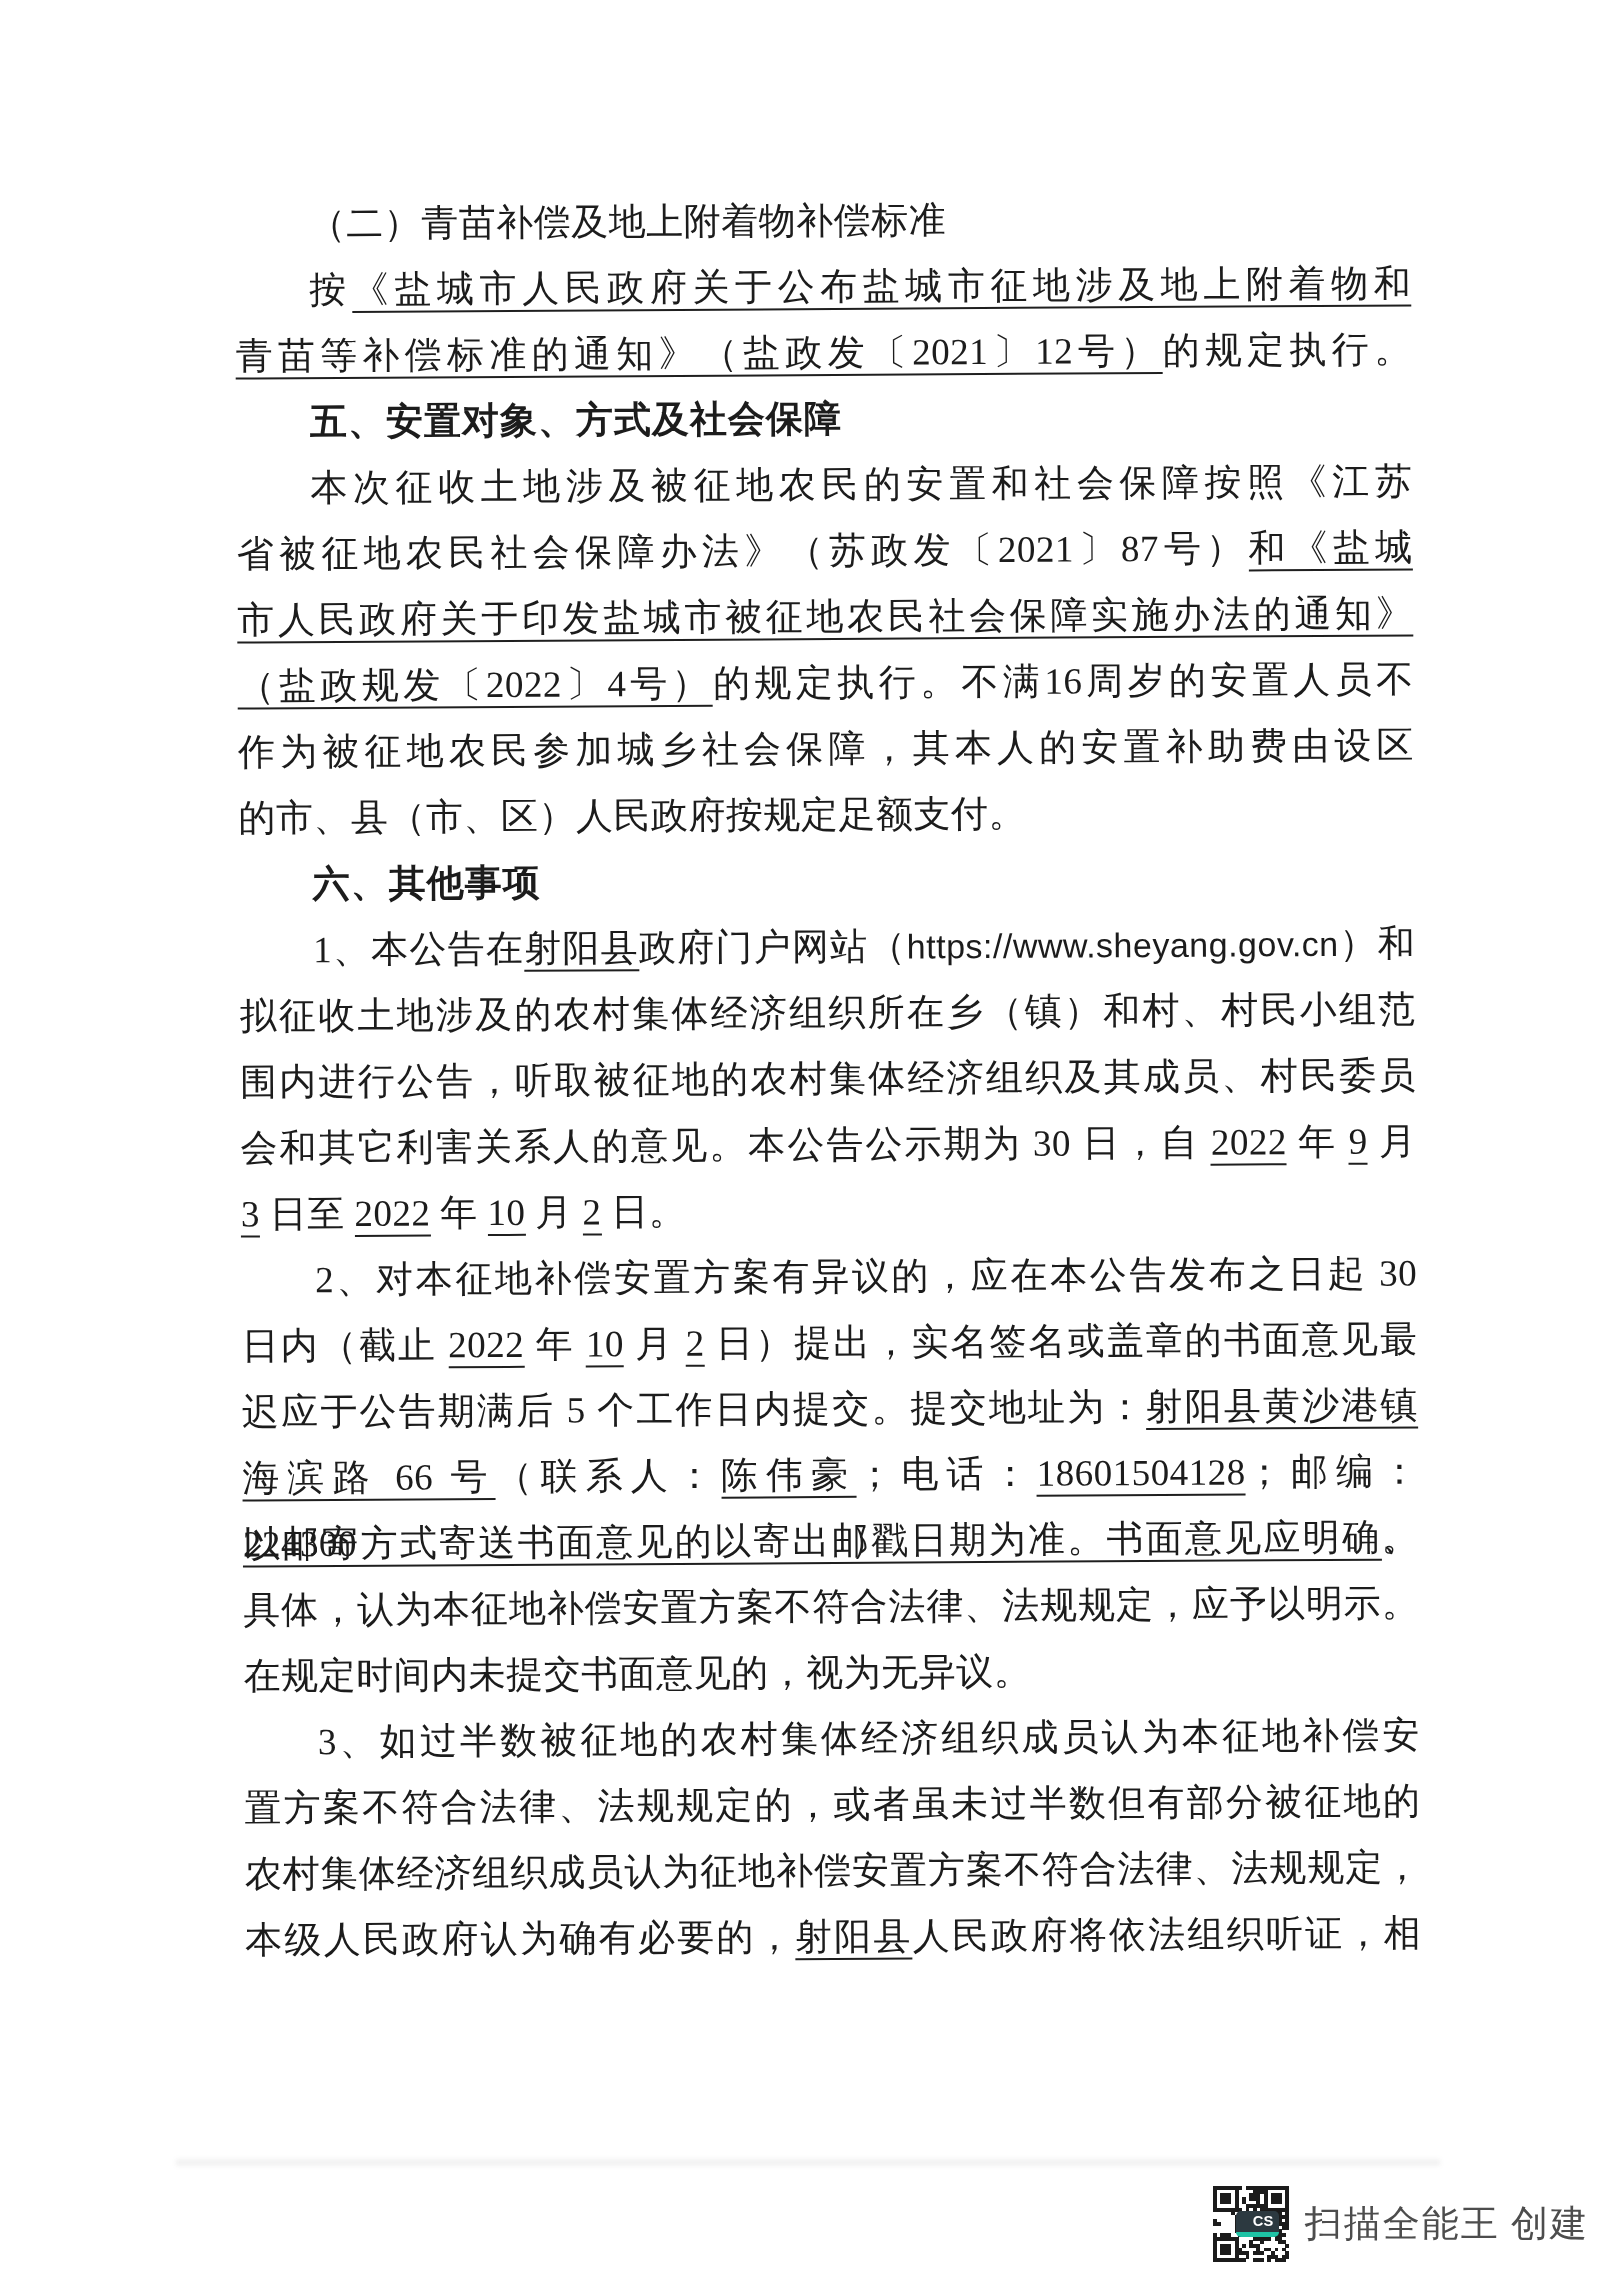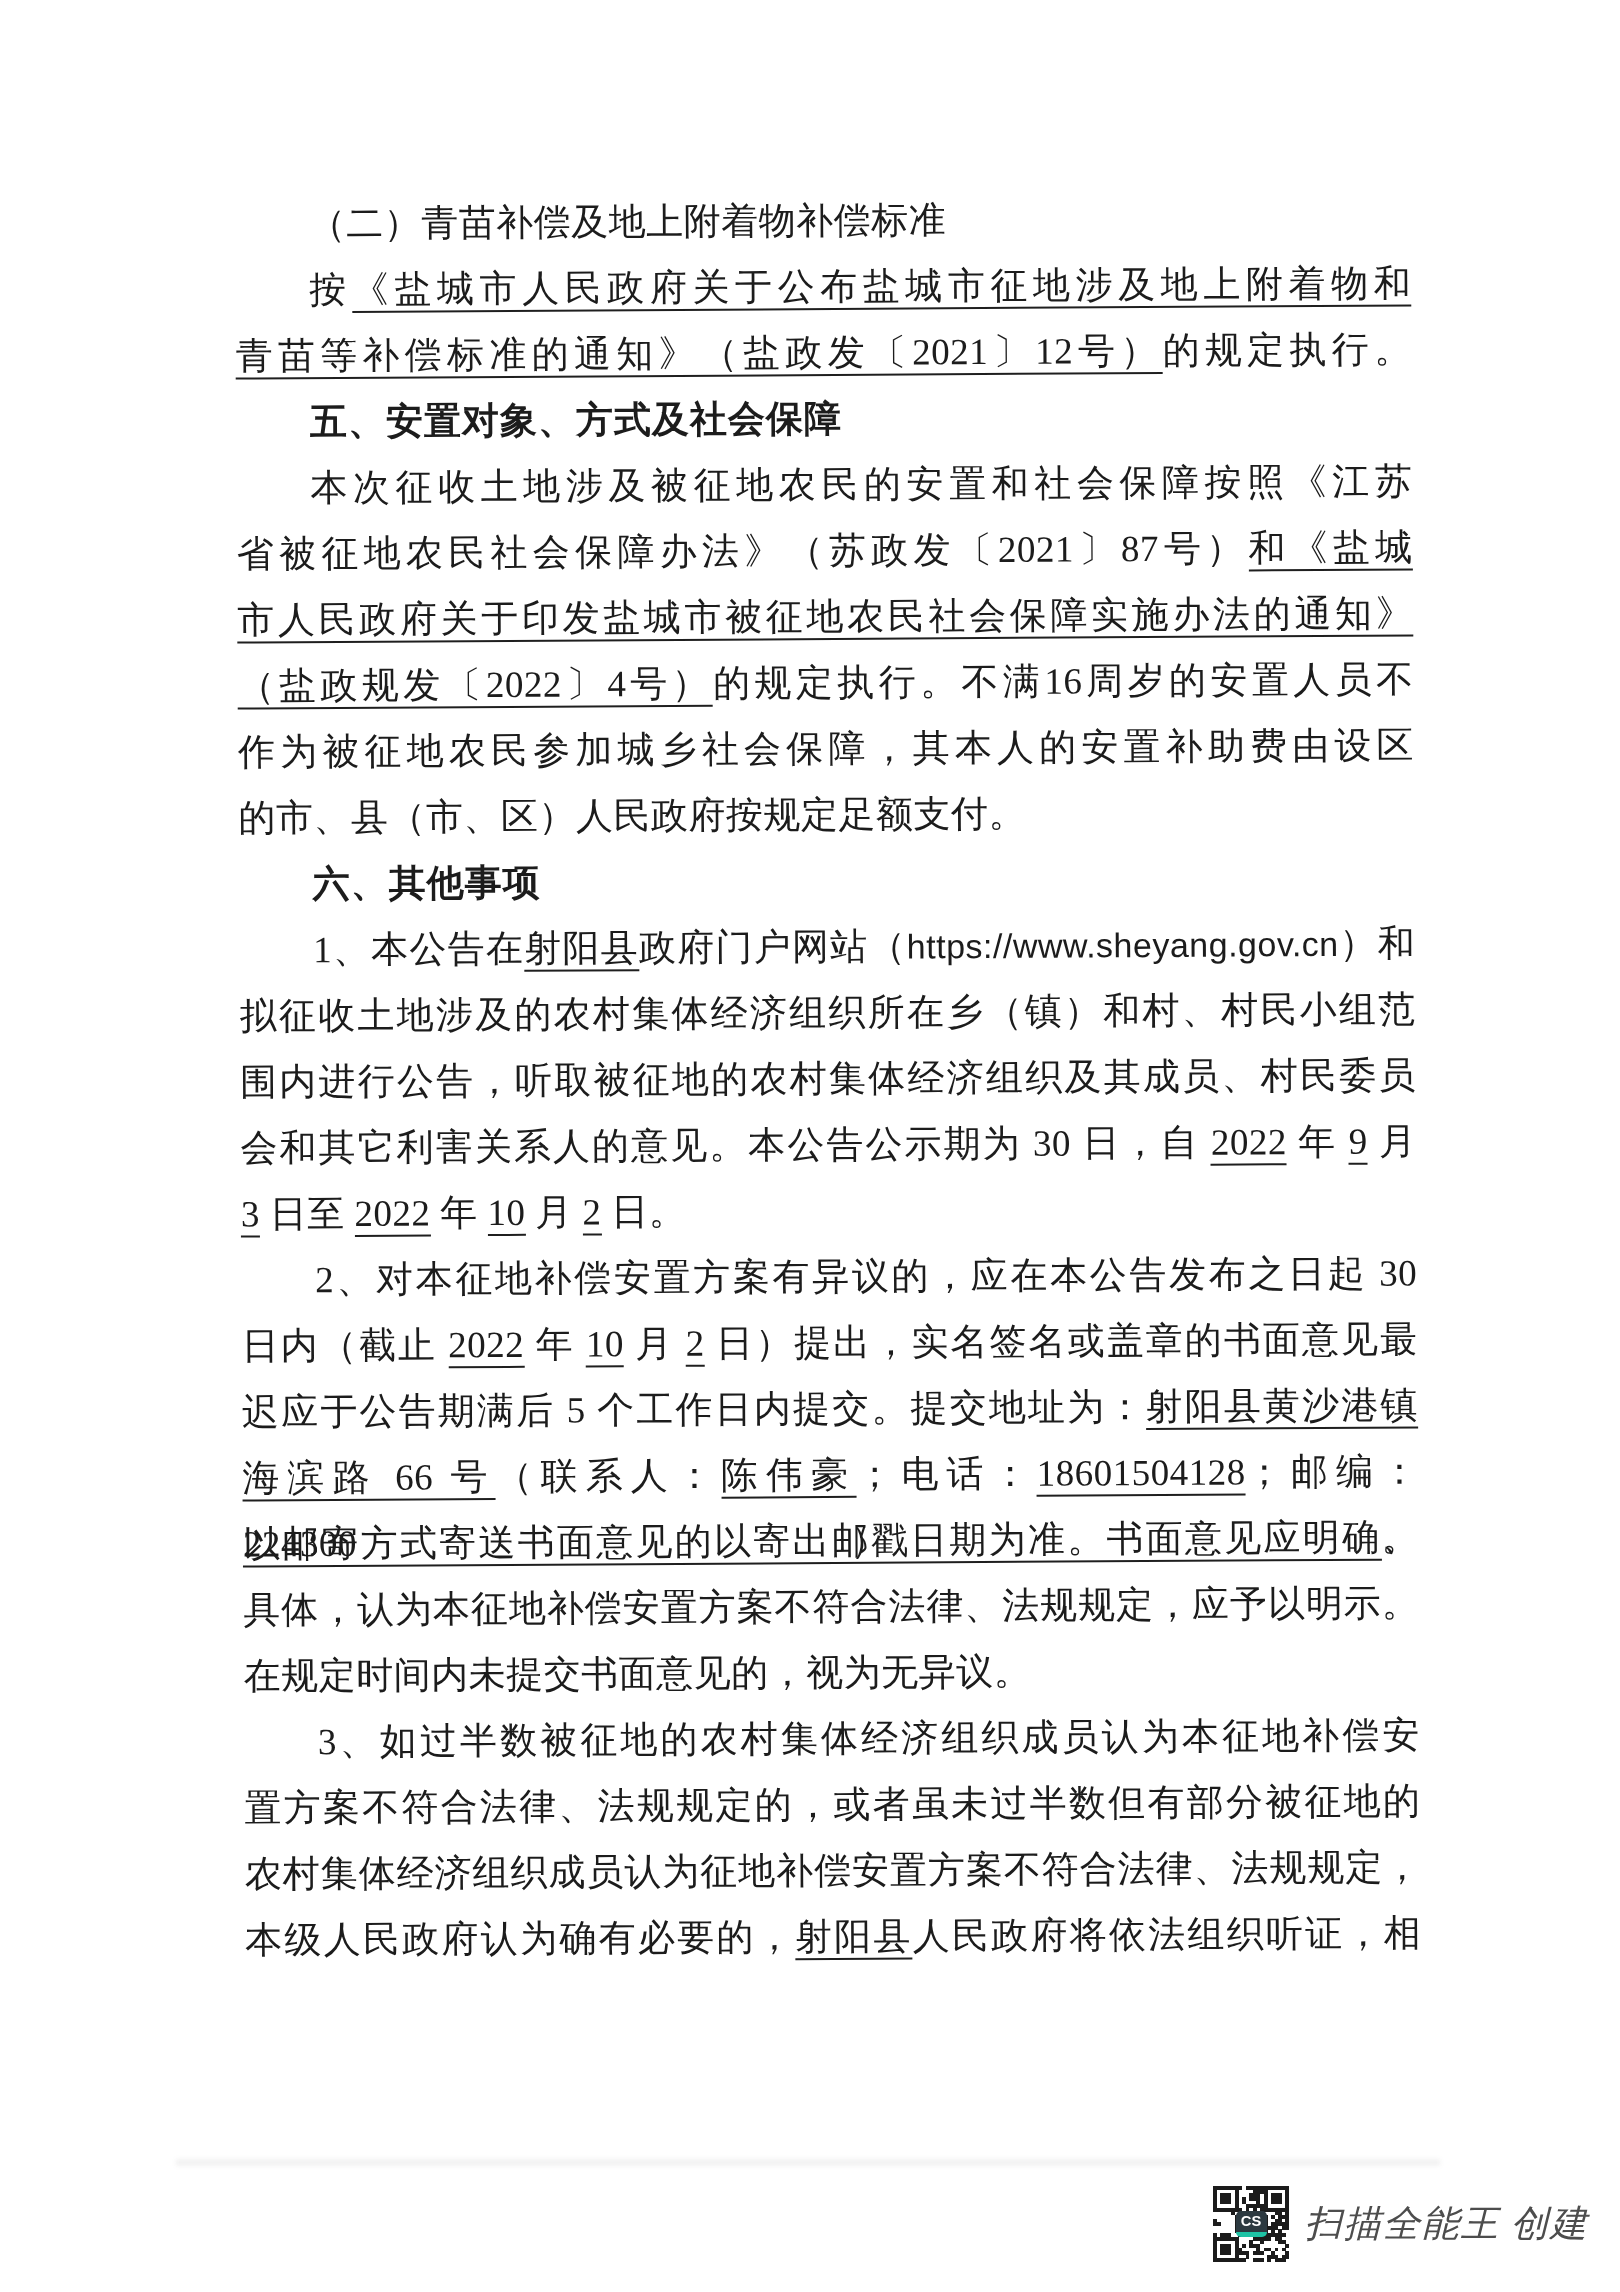--- a/index.html
+++ b/index.html
@@ -32,24 +32,24 @@
     position:absolute;left:1213px;top:2186px;
     display:flex;align-items:center;gap:15.7px;
   }
   .qr{position:relative;width:76px;height:76px;background:#ffffff;}
   .qr svg{display:block;width:76px;height:76px;}
   .qr-badge{
     position:absolute;left:22.5px;top:24.5px;width:31px;height:21.6px;
     background:#2c3940;border-radius:4.9px;
     border-bottom:5.9px solid #1ec3a5;
     color:#ffffff;font-family:"Liberation Sans","DejaVu Sans",sans-serif;
-    font-weight:700;font-size:14.7px;line-height:21.6px;text-align:center;
+    font-weight:700;font-size:14.7px;line-height:21.6px;text-align:center;padding-left:12px;
   }
   .scanner-label{
-    font-size:37px;color:#4d4d4d;letter-spacing:2px;white-space:nowrap;font-style:italic;
+    font-size:37px;color:#4d4d4d;letter-spacing:2px;white-space:nowrap;
   }
 </style>
 </head>
 <body>
 
 <div class="sheet-text">
     <div class="line indent"><span>（二）青苗补偿及地上附着物补偿标准</span></div>
     <div class="line indent fill"><span>按</span><span class="u">《盐城市人民政府关于公布盐城市征地涉及地上附着物和</span></div>
     <div class="line fill"><span class="u">青苗等补偿标准的通知》（盐政发〔2021〕12号）</span><span>的规定执行。</span></div>
     <div class="line bold indent"><span>五、安置对象、方式及社会保障</span></div>

